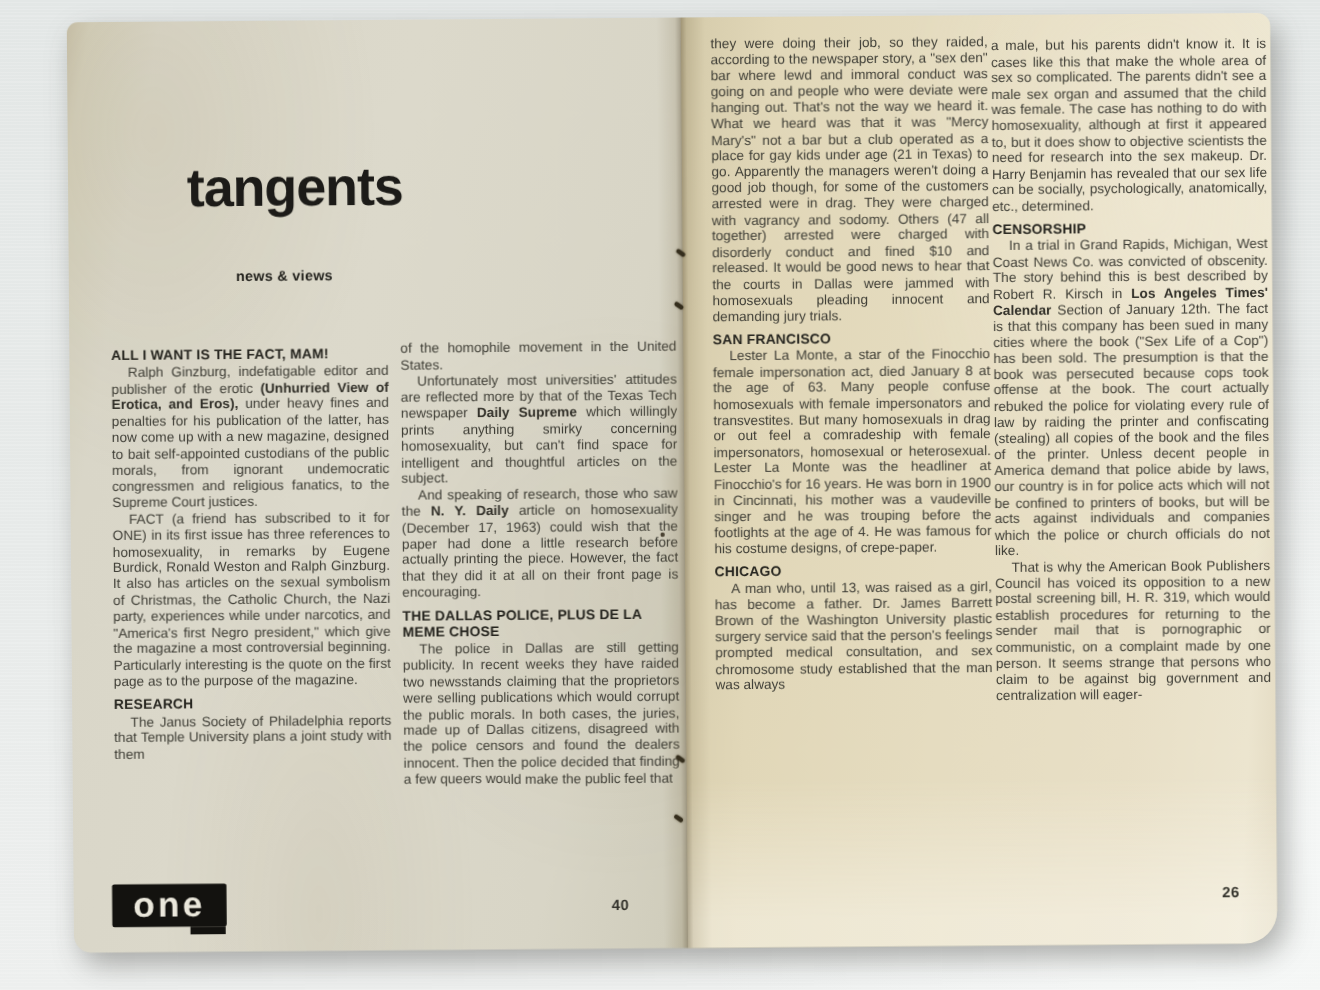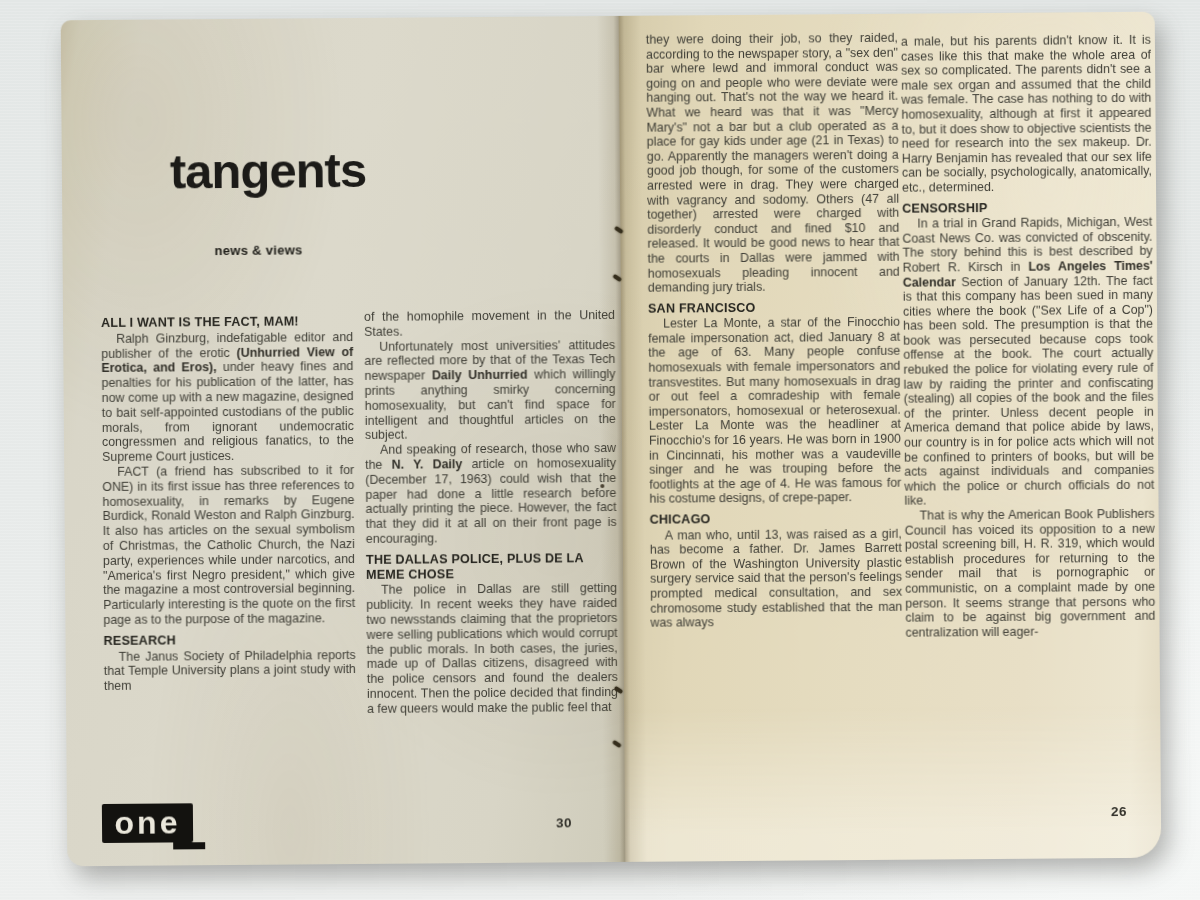--- a/index.html
+++ b/index.html
@@ -77,21 +77,21 @@
     font-weight:bold; color:#26251f; margin:6px 0 1px;
     font-size:12.6px; letter-spacing:.2px; text-align:left;
   }
   .col .sec-h:first-child { margin-top:0; }
   .col1 { left:38px;  top:296px; width:252px; }
   .col2 { left:301px; top:292px; width:251px; }
   .col3 { left:27px;  top:17px;  width:252px; }
   .col4 { left:282px; top:21px;  width:250px; }
 
   .logo {
-    position:absolute; left:35px; top:784px; width:91px; height:39px; z-index:2;
+    position:absolute; left:35px; top:784px; width:104px; height:39px; z-index:2;
     background:#13120f; color:#eae7db;
     display:flex; align-items:center; justify-content:center;
     font-size:32px; font-weight:bold; letter-spacing:3px; border-radius:2px;
   }
   .logo-tab { position:absolute; left:106px; top:823px; width:32px; height:7px; background:#13120f; z-index:2; }
   .pagenum { position:absolute; z-index:2; font-size:13.5px; font-weight:bold; color:#34332c; letter-spacing:.5px; }
   .pagenum-left  { left:489px; top:799px; }
   .pagenum-right { left:486px; top:792px; }
 </style>
 </head>
@@ -105,30 +105,30 @@
       <div class="subtitle">news &amp; views</div>
       <div class="col col1">
           <div class="sec-h">ALL I WANT IS THE FACT, MAM!</div>
           <p class=""><span>Ralph Ginzburg, indefatigable editor and publisher of the erotic </span><b>(Unhurried View of Erotica, and Eros),</b><span> under heavy fines and penalties for his publication of the latter, has now come up with a new magazine, designed to bait self-appointed custodians of the public morals, from ignorant undemocratic congressmen and religious fanatics, to the Supreme Court justices.</span></p>
           <p class=""><span>FACT (a friend has subscribed to it for ONE) in its first issue has three references to homosexuality, in remarks by Eugene Burdick, Ronald Weston and Ralph Ginzburg. It also has articles on the sexual symbolism of Christmas, the Catholic Church, the Nazi party, experiences while under narcotics, and "America's first Negro president," which give the magazine a most controversial beginning. Particularly interesting is the quote on the first page as to the purpose of the magazine.</span></p>
           <div class="sec-h">RESEARCH</div>
           <p class=""><span>The Janus Society of Philadelphia reports that Temple University plans a joint study with them</span></p>
         </div>
       <div class="col col2">
           <p class="noindent"><span>of the homophile movement in the United States.</span></p>
-          <p class=""><span>Unfortunately most universities' attitudes are reflected more by that of the Texas Tech newspaper </span><b>Daily Unhurried</b><span> which willingly prints anything smirky concerning homosexuality, but can't find space for intelligent and thoughtful articles on the subject.</span></p>
+          <p class=""><span>Unfortunately most universities' attitudes are reflected more by that of the Texas Tech newspaper </span><b>Daily Supreme</b><span> which willingly prints anything smirky concerning homosexuality, but can't find space for intelligent and thoughtful articles on the subject.</span></p>
           <p class=""><span>And speaking of research, those who saw the </span><b>N. Y. Daily</b><span> article on homosexuality (December 17, 1963) could wish that the paper had done a little research before actually printing the piece. However, the fact that they did it at all on their front page is encouraging.</span></p>
           <div class="sec-h">THE DALLAS POLICE, PLUS DE LA MEME CHOSE</div>
           <p class=""><span>The police in Dallas are still getting publicity. In recent weeks they have raided two newsstands claiming that the proprietors were selling publications which would corrupt the public morals. In both cases, the juries, made up of Dallas citizens, disagreed with the police censors and found the dealers innocent. Then the police decided that finding a few queers would make the public feel that</span></p>
         </div>
       <div class="logo">
         <span>one</span>
       </div>
       <div class="logo-tab"></div>
-      <div class="pagenum pagenum-left">30</div>
+      <div class="pagenum pagenum-left">40</div>
     </div>
 
     <div class="page page-right">
       <div class="col col3">
           <p class="noindent"><span>they were doing their job, so they raided, according to the newspaper story, a "sex den" bar where lewd and immoral conduct was going on and people who were deviate were hanging out. That's not the way we heard it. What we heard was that it was "Mercy Mary's" not a bar but a club operated as a place for gay kids under age (21 in Texas) to go. Apparently the managers weren't doing a good job though, for some of the customers arrested were in drag. They were charged with vagrancy and sodomy. Others (47 all together) arrested were charged with disorderly conduct and fined $10 and released. It would be good news to hear that the courts in Dallas were jammed with homosexuals pleading innocent and demanding jury trials.</span></p>
           <div class="sec-h">SAN FRANCISCO</div>
           <p class=""><span>Lester La Monte, a star of the Finocchio female impersonation act, died January 8 at the age of 63. Many people confuse homosexuals with female impersonators and transvestites. But many homosexuals in drag or out feel a comradeship with female impersonators, homosexual or heterosexual. Lester La Monte was the headliner at Finocchio's for 16 years. He was born in 1900 in Cincinnati, his mother was a vaudeville singer and he was trouping before the footlights at the age of 4. He was famous for his costume designs, of crepe-paper.</span></p>
           <div class="sec-h">CHICAGO</div>
           <p class=""><span>A man who, until 13, was raised as a girl, has become a father. Dr. James Barrett Brown of the Washington University plastic surgery service said that the person's feelings prompted medical consultation, and sex chromosome study established that the man was always</span></p>
         </div>

